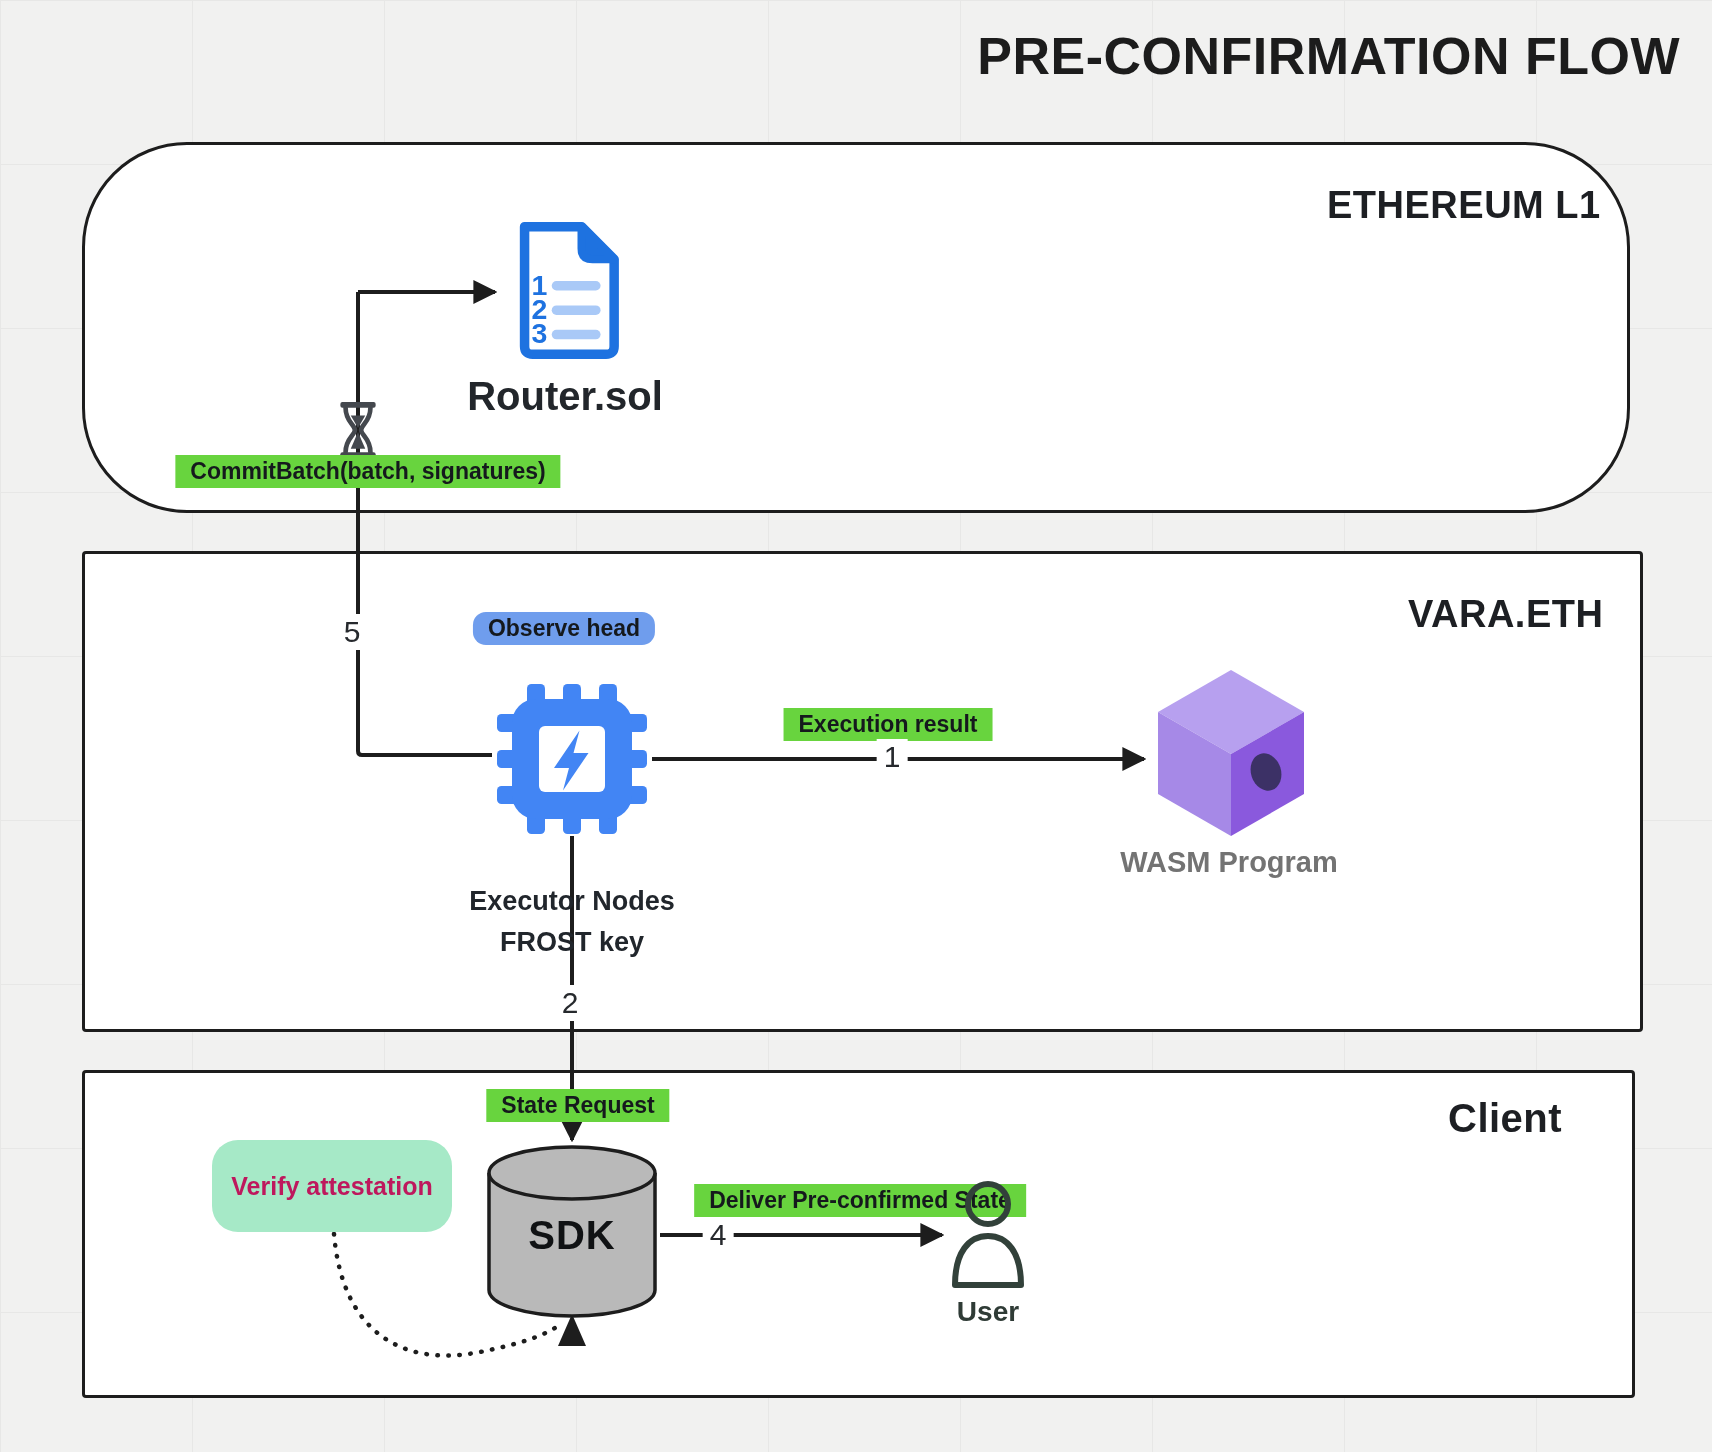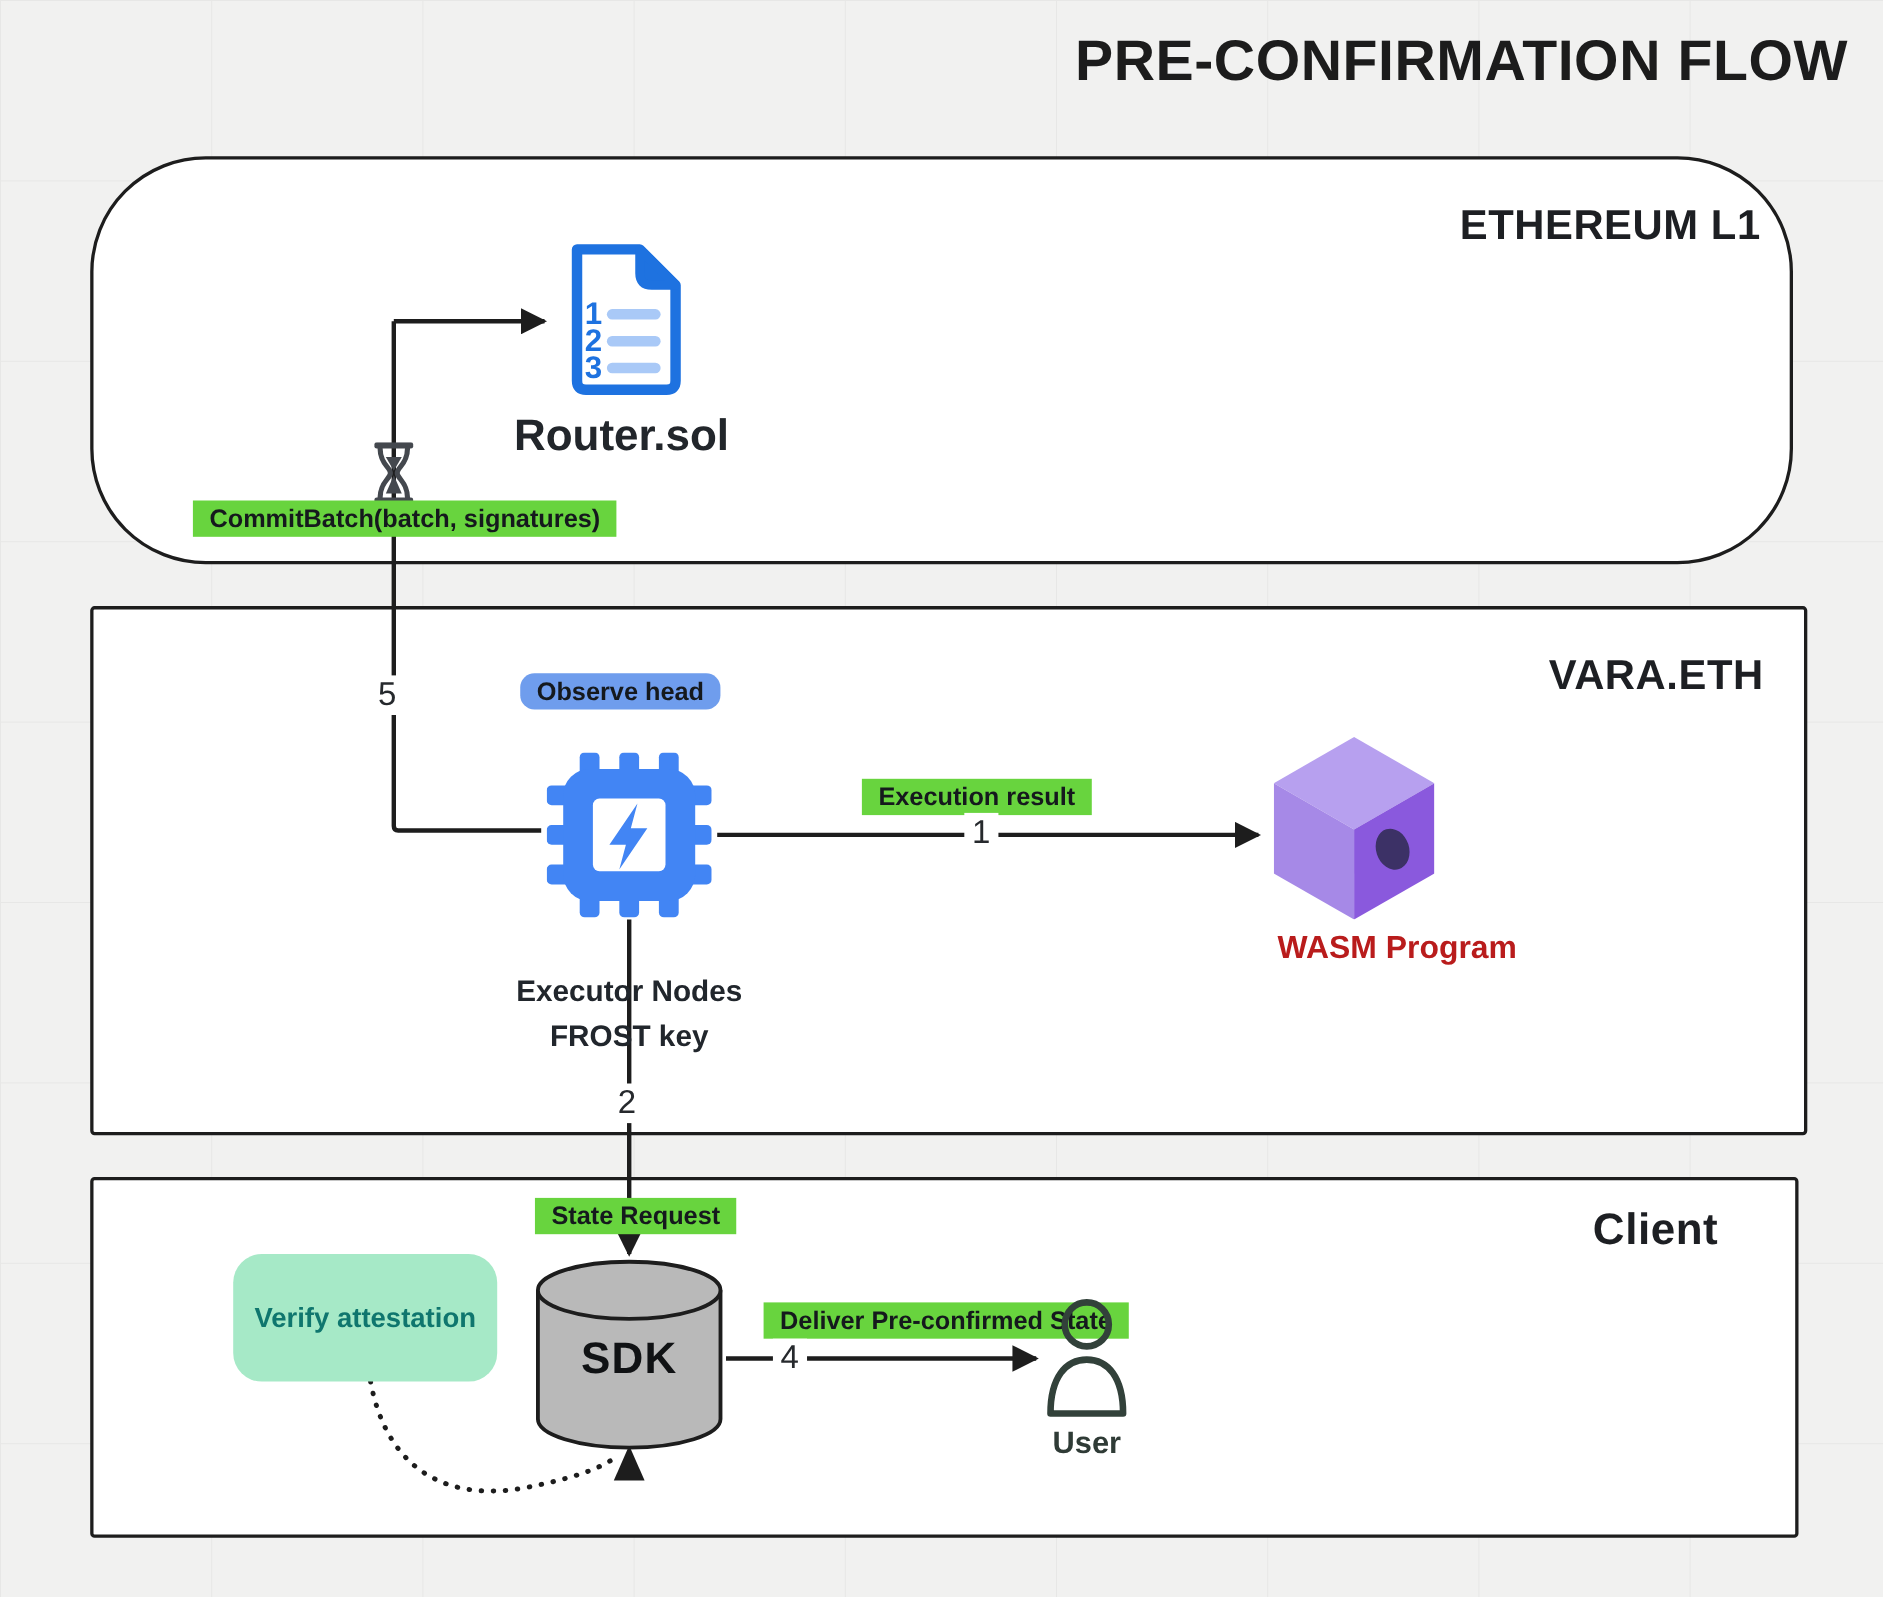--- a/index.html
+++ b/index.html
@@ -24,27 +24,27 @@
   .wires{position:absolute;left:0;top:0;width:1712px;height:1452px;pointer-events:none;}
   .tag{position:absolute;transform:translateX(-50%);white-space:nowrap;
        font-weight:bold;font-size:23px;color:#15191d;padding:4px 15px;line-height:1.1;}
   .tag.green{background:var(--green_label,#68d43e);}
   .tag.blue{background:var(--blue_label,#6f9ded);border-radius:13px;}
   .stepnum{position:absolute;transform:translate(-50%,-50%);background:#fff;
        font-size:30px;color:#26292d;padding:0 7px;line-height:1.2;}
   .node-label{position:absolute;text-align:center;font-weight:bold;white-space:nowrap;}
   .exec-label{left:422px;top:881px;width:300px;font-size:27px;line-height:41px;color:#21262c;}
   .router-label{left:465px;top:374px;width:200px;font-size:40px;color:#22262b;}
-  .wasm-label{left:1079px;top:846px;width:300px;font-size:29px;color:#b91c1c;text-align:right;}
+  .wasm-label{left:1079px;top:846px;width:300px;font-size:29px;color:#737373;}
   .sdk-label{left:486px;top:1213px;width:172px;font-size:40px;color:#101214;letter-spacing:1px;}
   .user-label{left:938px;top:1296px;width:100px;font-size:28px;color:#2f3b36;}
   .client-label{left:1448px;top:1096px;font-size:40px;}
-  .verify-box{position:absolute;left:212px;top:1140px;width:240px;height:116px;border-radius:26px;
+  .verify-box{position:absolute;left:212px;top:1140px;width:240px;height:92px;border-radius:26px;
        background:var(--mint_box,#a6e9c7);display:flex;align-items:center;justify-content:center;
-       font-weight:bold;font-size:25px;color:#0f766e;}
+       font-weight:bold;font-size:25px;color:#be185d;}
 </style>
 </head>
 <body>
 
 <h1 class="title">PRE-CONFIRMATION FLOW</h1>
 
 <div class="box eth-box"></div>
 <div class="box vara-box"></div>
 <div class="box client-box"></div>
 

